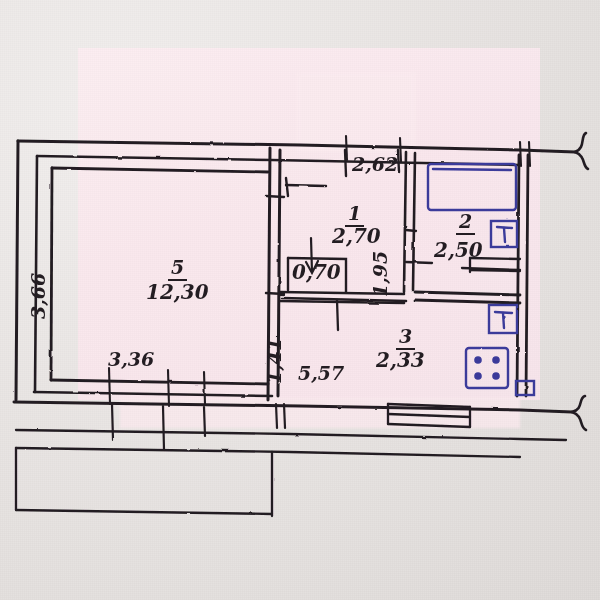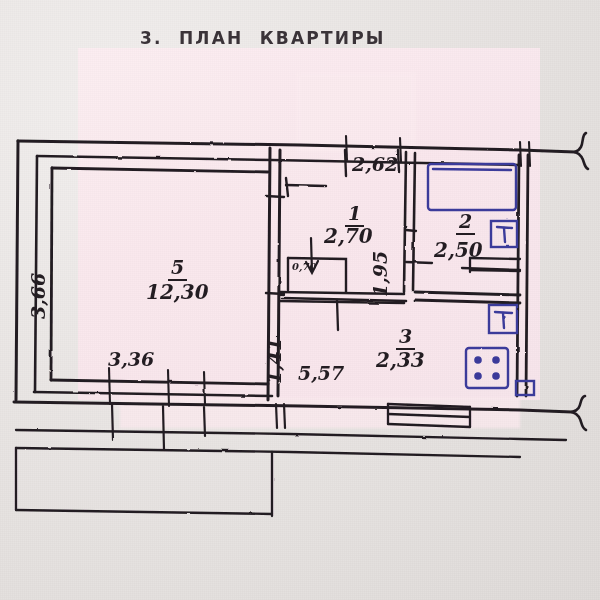--- a/index.html
+++ b/index.html
@@ -54,34 +54,33 @@
     position:absolute;
     font-family:"DejaVu Serif",serif;
     font-style:italic;font-weight:700;
     color:#231d22;
     white-space:nowrap;
     line-height:1;
   }
   .roomnum{font-size:19px;}
   .roomarea{font-size:20px;}
   .dimtext{font-size:19px;}
-  .dimsmall{font-size:10px;}
+  .dimsmall{font-size:20px;}
   .rot90{transform:rotate(-90deg);transform-origin:left bottom;}
   .underline{border-bottom:2.2px solid #231d22;padding:0 3px 1px 3px;}
 </style>
 </head>
 <body>
 
 <div id="sheet">
   <div id="pinkfield"></div>
   <div id="pinkfield3"></div>
   <div id="pinkfield2"></div>
   <div id="grain"></div>
 
-  <div id="title">3.  ПЛАН  КВАРТИРЫ</div>
 
   <svg id="plan" viewBox="0 0 600 600" xmlns="http://www.w3.org/2000/svg">
     <defs>
       <filter id="rough" x="-8%" y="-8%" width="116%" height="116%">
         <feTurbulence type="fractalNoise" baseFrequency="0.055" numOctaves="3" seed="7" result="n"></feTurbulence>
         <feDisplacementMap in="SourceGraphic" in2="n" scale="1.9" xChannelSelector="R" yChannelSelector="G"></feDisplacementMap>
       </filter>
       <filter id="rough2" x="-8%" y="-8%" width="116%" height="116%">
         <feTurbulence type="fractalNoise" baseFrequency="0.07" numOctaves="3" seed="13" result="n"></feTurbulence>
         <feDisplacementMap in="SourceGraphic" in2="n" scale="1.5" xChannelSelector="R" yChannelSelector="G"></feDisplacementMap>
@@ -250,21 +249,21 @@
   </svg>
 
   <div class="handnum roomnum" style="left:168px;top:258px;">
     <span class="underline">5</span>
   </div>
   <div class="handnum roomarea" style="left:146px;top:282px;font-style:italic;">12,30</div>
 
   <div class="handnum roomnum" style="left:345px;top:204px;">
     <span class="underline">1</span>
   </div>
-  <div class="handnum roomarea" style="left:324px;top:226px;">2,70</div>
+  <div class="handnum roomarea" style="left:332px;top:226px;">2,70</div>
 
   <div class="handnum roomnum" style="left:456px;top:212px;">
     <span class="underline">2</span>
   </div>
   <div class="handnum roomarea" style="left:434px;top:240px;">2,50</div>
 
   <div class="handnum roomnum" style="left:396px;top:327px;">
     <span class="underline">3</span>
   </div>
   <div class="handnum roomarea" style="left:376px;top:350px;">2,33</div>

